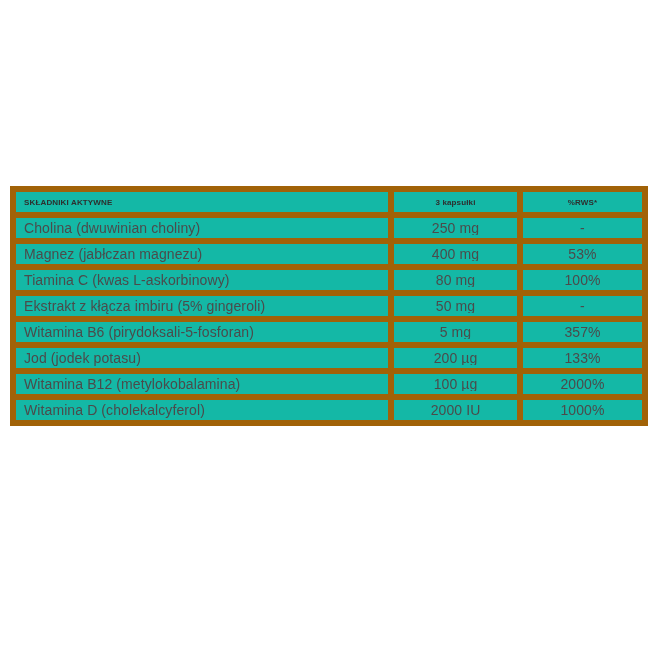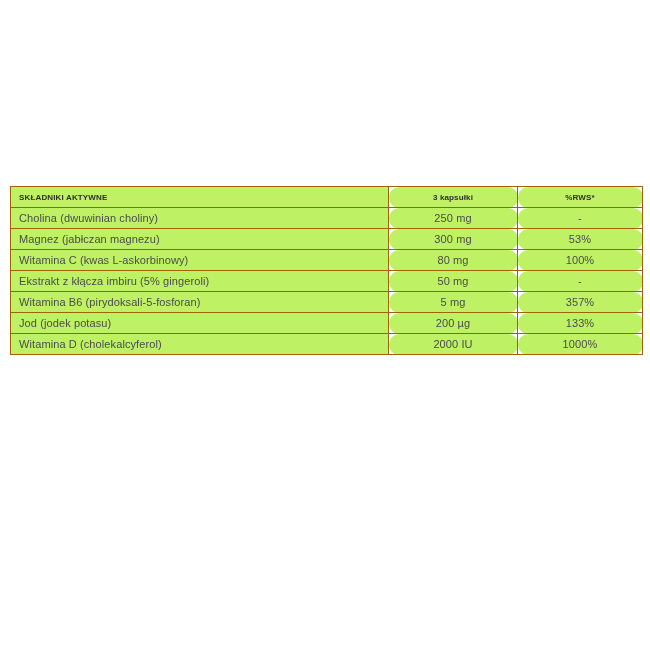--- a/index.html
+++ b/index.html
@@ -21,36 +21,36 @@
     position: absolute;
     left: 10px;
     top: 186px;
     width: 632px;
     border-collapse: collapse;
     table-layout: fixed;
     background: #ffffff;
   }
   .facts-table th,
   .facts-table td {
-    border: 1px solid #a16207;
+    border: 6px solid #a16207;
     height: 20px;
     padding: 0;
     vertical-align: middle;
     white-space: nowrap;
     overflow: hidden;
-    background: #bef264;
+    background: #14b8a6;
   }
   .facts-table th {
     font-size: 8px;
     font-weight: bold;
     color: #2e2e2e;
     letter-spacing: 0.15px;
   }
   .facts-table td {
-    font-size: 11px;
+    font-size: 14px;
     font-weight: normal;
     color: #4b4b4b;
     letter-spacing: 0.1px;
   }
   .col-name {
     text-align: left;
     padding-left: 8px !important;
     padding-right: 2px !important;
   }
   .col-amount, .col-rws {
@@ -76,43 +76,48 @@
       </tr>
     </thead>
     <tbody>
         <tr>
           <td class="col-name">Cholina (dwuwinian choliny)</td>
           <td class="col-amount">250 mg</td>
           <td class="col-rws">-</td>
         </tr>
         <tr>
           <td class="col-name">Magnez (jabłczan magnezu)</td>
-          <td class="col-amount">300 mg</td>
+          <td class="col-amount">400 mg</td>
           <td class="col-rws">53%</td>
         </tr>
         <tr>
-          <td class="col-name">Witamina C (kwas L-askorbinowy)</td>
+          <td class="col-name">Tiamina C (kwas L-askorbinowy)</td>
           <td class="col-amount">80 mg</td>
           <td class="col-rws">100%</td>
         </tr>
         <tr>
           <td class="col-name">Ekstrakt z kłącza imbiru (5% gingeroli)</td>
           <td class="col-amount">50 mg</td>
           <td class="col-rws">-</td>
         </tr>
         <tr>
           <td class="col-name">Witamina B6 (pirydoksali-5-fosforan)</td>
           <td class="col-amount">5 mg</td>
           <td class="col-rws">357%</td>
         </tr>
         <tr>
           <td class="col-name">Jod (jodek potasu)</td>
           <td class="col-amount">200 µg</td>
           <td class="col-rws">133%</td>
         </tr>
         <tr>
+          <td class="col-name">Witamina B12 (metylokobalamina)</td>
+          <td class="col-amount">100 µg</td>
+          <td class="col-rws">2000%</td>
+        </tr>
+        <tr>
           <td class="col-name">Witamina D (cholekalcyferol)</td>
           <td class="col-amount">2000 IU</td>
           <td class="col-rws">1000%</td>
         </tr>
       </tbody>
   </table>
 </div>
 
 </body></html>

